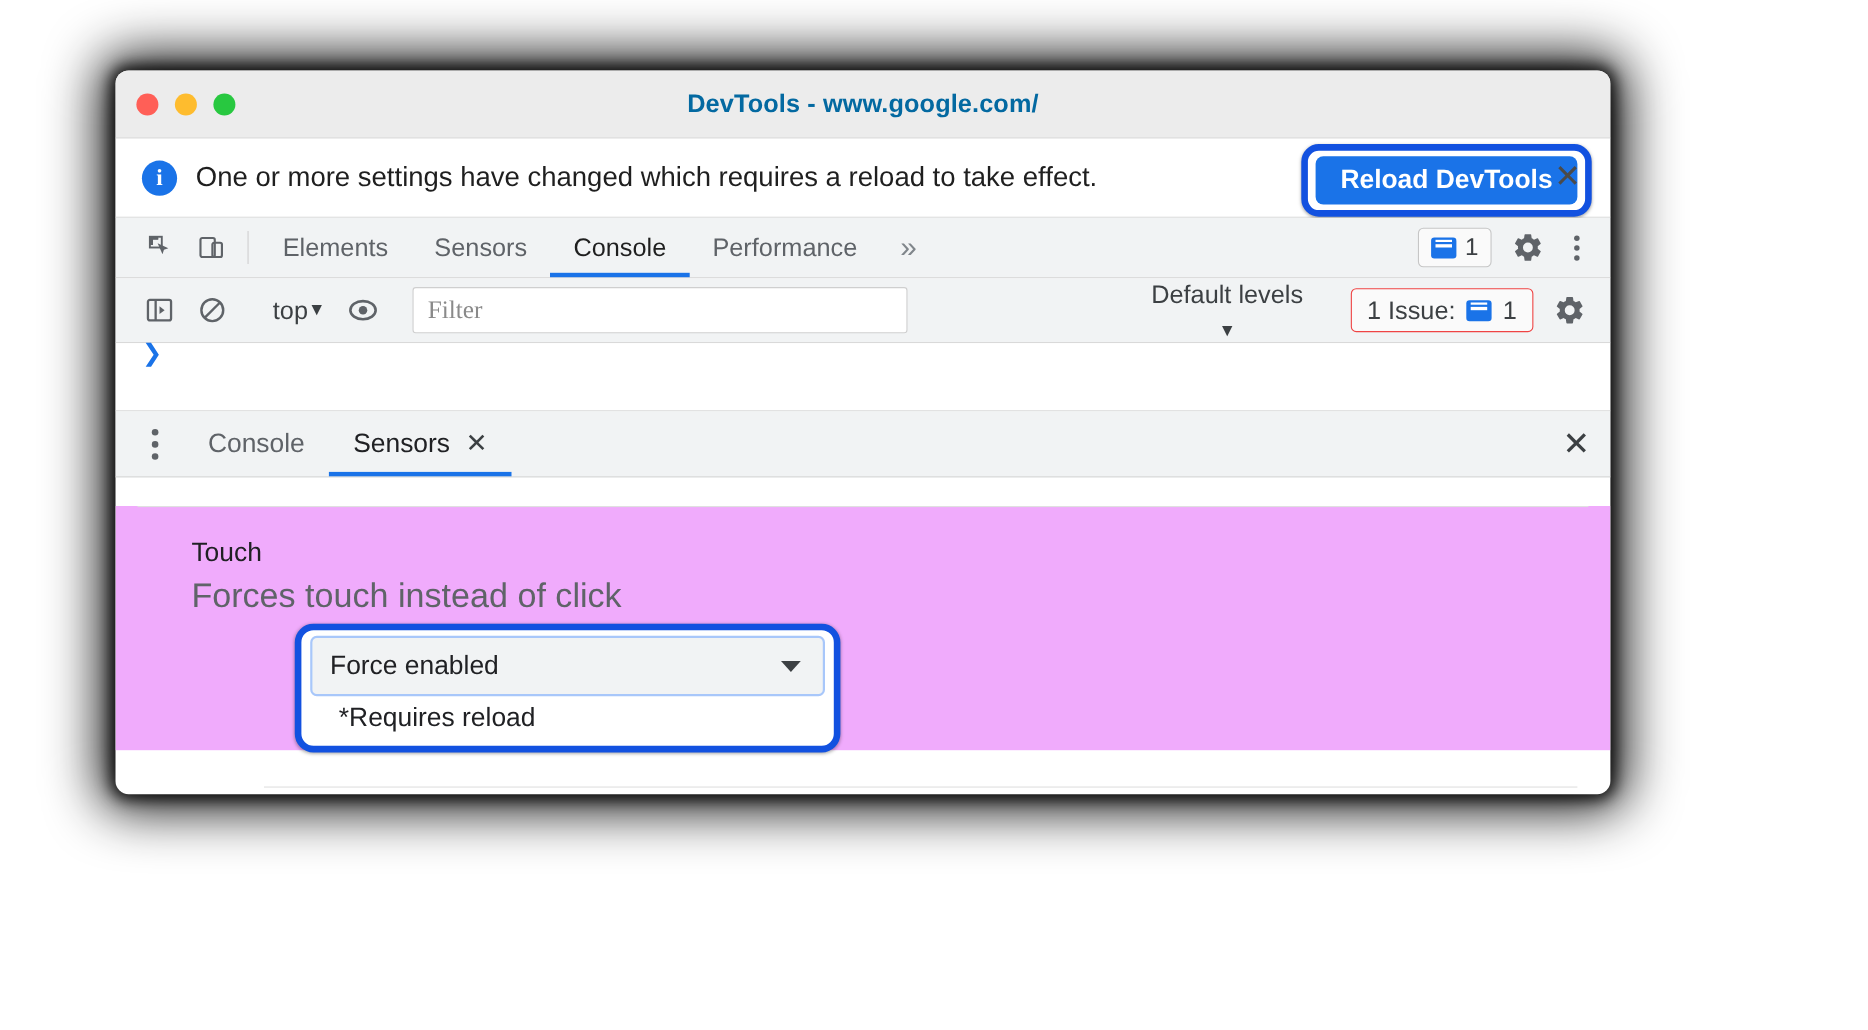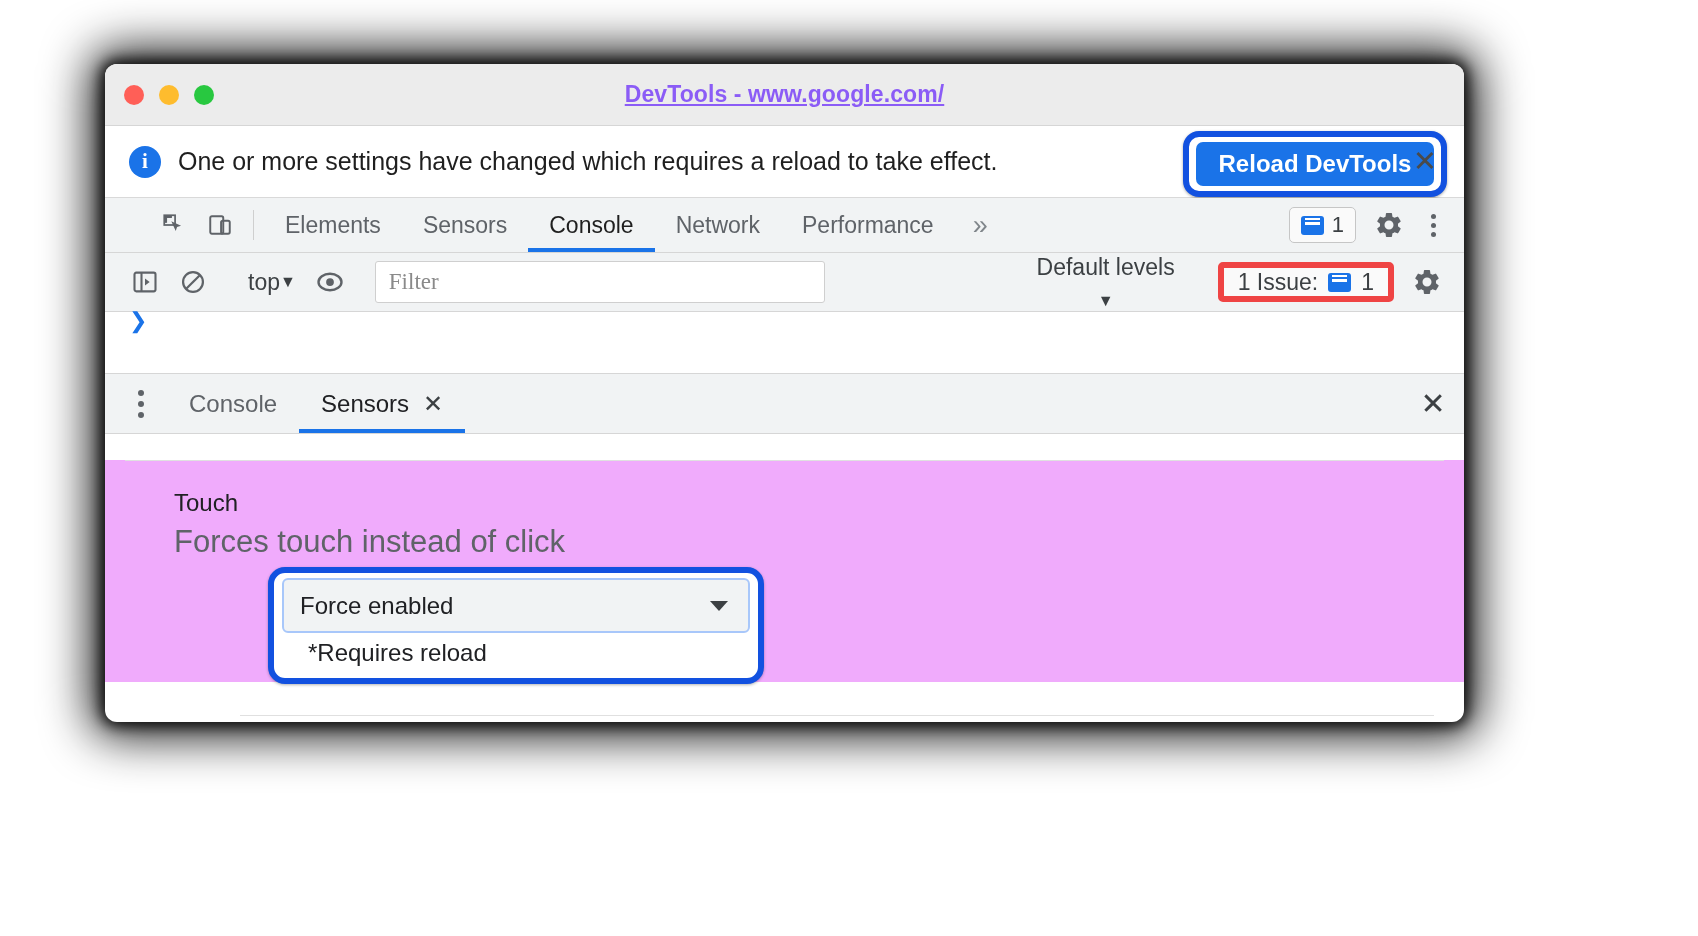--- a/index.html
+++ b/index.html
@@ -34,23 +34,22 @@
     border-bottom: 1px solid #d6d6d6;
     display: flex; align-items: center;
   }
   .traffic { display: flex; gap: 15px; margin-left: 19px; }
   .dot { width: 20px; height: 20px; border-radius: 50%; }
   .dot.red { background: #ff5f57; }
   .dot.yellow { background: #febc2e; }
   .dot.green { background: #28c840; }
   .win-title {
     position: absolute; left: 0; right: 0; text-align: center;
-    font-size: 23px; font-weight: bold; color: #8b5cf6;
+    font-size: 23px; font-weight: bold; color: #0369a1;
     letter-spacing: 0.1px;
-    text-decoration: underline;
   }
 
   
   .banner {
     position: relative;
     height: 72px;
     background: #ffffff;
     border-bottom: 1px solid #d9d9d9;
     display: flex; align-items: center;
     padding-left: 24px;
@@ -93,21 +92,21 @@
     color: #4a4a4a; font-size: 29px; line-height: 1; cursor: pointer;
     font-family: "Liberation Sans", sans-serif;
   }
 
   
   .tabbar {
     position: relative;
     height: 55px;
     background: #f1f3f4;
     border-bottom: 1px solid #d6d6d6;
-    display: flex; align-items: stretch; padding-left: 28px;
+    display: flex; align-items: stretch;
   }
   .tb-icon {
     width: 46px; display: flex; align-items: center; justify-content: center;
     cursor: pointer;
   }
   .tb-icon:first-child { margin-left: 18px; }
   .vdiv { width: 1px; background: #cfcfcf; margin: 12px 10px; flex: none; }
   .main-tab {
     display: flex; align-items: center; padding: 0 21px;
     font-size: 23px; color: #5f6368; cursor: pointer;
@@ -176,21 +175,21 @@
     font-size: 23px; color: #a21caf; padding: 0 13px;
     font-family: Liberation Serif, serif;
   }
   .filter-input::placeholder { color: #8a8a8a; }
   .levels {
     margin-left: auto; display: flex; align-items: center; gap: 11px;
     font-size: 23px; color: #3c4043; cursor: pointer; padding-right: 4px; flex-direction: column;
   }
   .issue-chip2 {
     display: flex; align-items: center; gap: 10px;
-    border: 6px solid #ef4444; border-radius: 5px; background: #fafafa;
+    border: 1px solid #ef4444; border-radius: 5px; background: #fafafa;
     height: 40px; padding: 0 14px; margin-left: 18px; cursor: pointer;
     font-size: 23px; color: #3c4043; white-space: nowrap;
   }
 
   
   .console-area {
     height: 62px; background: #ffffff; position: relative;
     border-bottom: 1px solid #d6d6d6;
   }
   .prompt-caret {
@@ -321,23 +320,20 @@
       <div class="vdiv"></div>
 
       <div class="main-tab">
         <span>Elements</span>
       </div>
       <div class="main-tab">
         <span>Sensors</span>
       </div>
       <div class="main-tab active">
         <span>Console</span>
-      </div>
-      <div class="main-tab">
-        <span>Network</span>
       </div>
       <div class="main-tab">
         <span>Performance</span>
       </div>
       <div class="chev-more">»</div>
 
       <div class="tb-right">
         <div class="issue-chip">
           <span class="msg-glyph"></span>
           <span>1</span>

